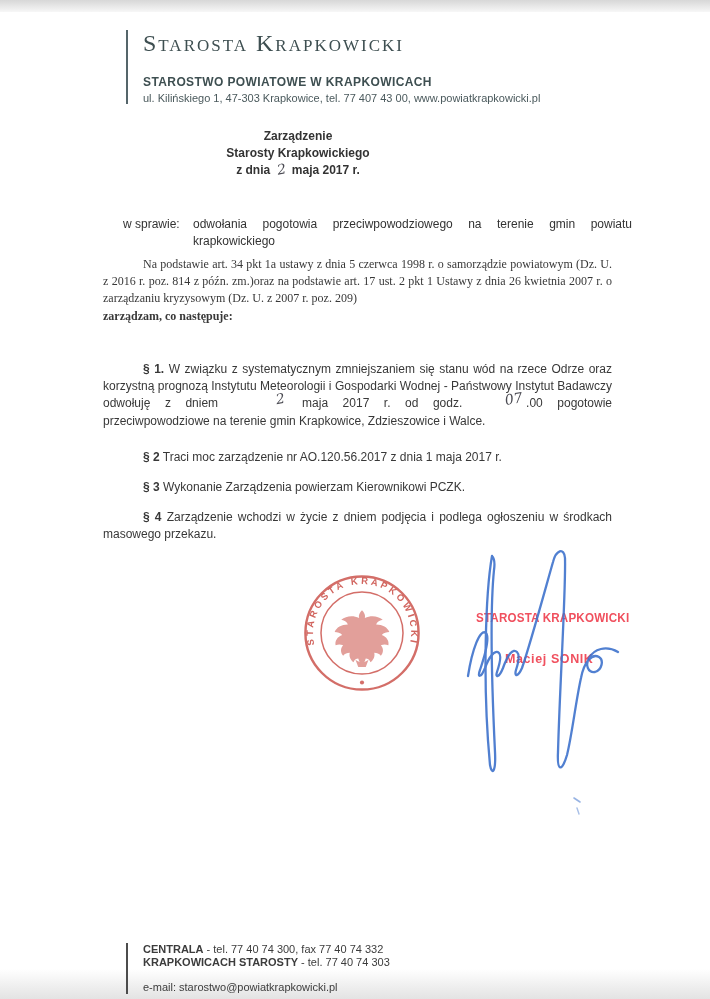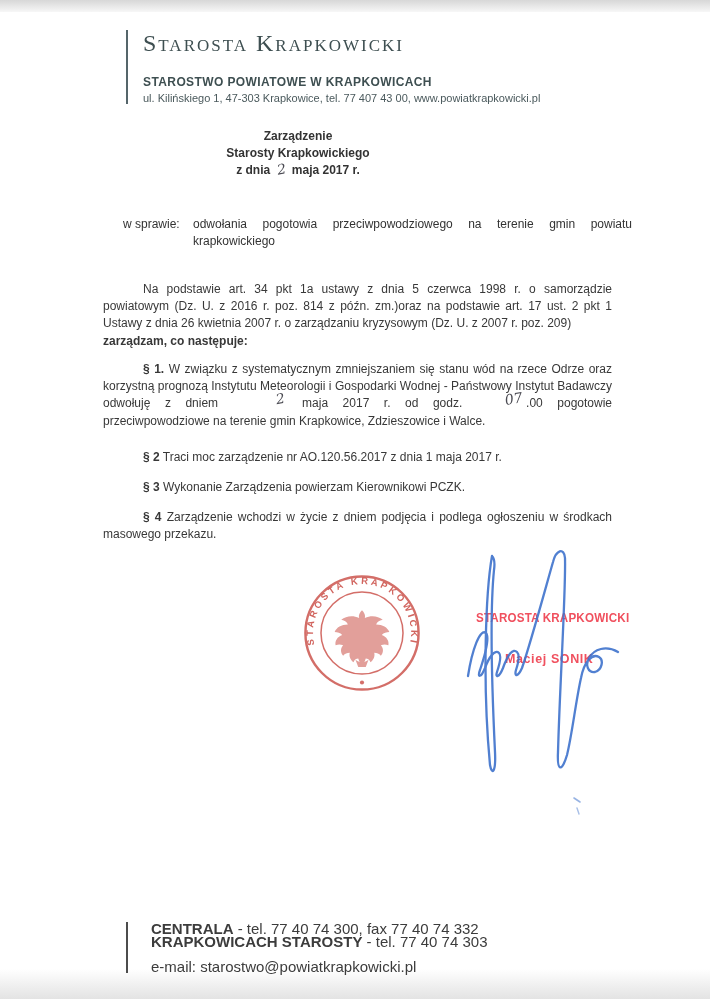--- a/index.html
+++ b/index.html
@@ -61,23 +61,23 @@
   .round-stamp { position:absolute; left:296px; top:567px; width:132px; height:132px; filter:blur(.3px); }
   .name-stamp {
     position:absolute; left:476px; top:611px; width:160px;
     color:#f0505e; font-weight:bold; filter:blur(.2px);
   }
   .name-line1 { font-size:12.5px; letter-spacing:.2px; white-space:nowrap; transform:scaleX(.93); transform-origin:left; }
   .name-line2 { margin-top:27px; margin-left:29px; font-size:12.5px; letter-spacing:.6px; white-space:nowrap; }
   .signature { position:absolute; left:450px; top:545px; width:185px; height:275px; }
   
   .footer {
-    position:absolute; left:126px; top:922px; width:400px;
-    border-left:2px solid #4c4c4c; padding-left:23px;
-    font-size:15px; color:#3c3c3c; line-height:13px;
+    position:absolute; left:126px; top:943px; width:400px;
+    border-left:2px solid #4c4c4c; padding-left:15px;
+    font-size:11px; color:#3c3c3c; line-height:13px;
   }
   .footer-email { margin-top:12px; }
 </style>
 </head>
 <body>
 
 <div class="page">
   <div class="band-top"></div>
   <div class="band-bottom"></div>
 
@@ -91,21 +91,21 @@
     <div>Zarządzenie</div>
     <div>Starosty Krapkowickiego</div>
     <div><span>z dnia</span> <span class="hw">2</span> <span>maja 2017 r.</span></div>
   </div>
 
   <div class="subject">
     <div class="subject-label">w sprawie:</div>
     <div class="subject-text">odwołania pogotowia przeciwpowodziowego na terenie gmin powiatu krapkowickiego</div>
   </div>
 
-  <p class="para" style="top:281px;">
+  <p class="para" style="top:256px;font-family:Liberation Serif, serif;">
     <span>Na podstawie art. 34 pkt 1a ustawy z dnia 5 czerwca 1998 r. o samorządzie powiatowym (Dz. U. z 2016 r. poz. 814 z późn. zm.)oraz na podstawie art. 17 ust. 2 pkt 1 Ustawy z dnia 26 kwietnia 2007 r. o zarządzaniu kryzysowym (Dz. U. z 2007 r. poz. 209)</span>
     <span class="b block">zarządzam, co następuje:</span>
   </p>
 
   <p class="para" style="top:361px;">
     <span class="b">§ 1.</span>
     <span>W związku z systematycznym zmniejszaniem się stanu wód na rzece Odrze oraz korzystną prognozą Instytutu Meteorologii i Gospodarki Wodnej  - Państwowy Instytut Badawczy  odwołuję z dniem</span>
     <span class="hw">2</span>
     <span>maja 2017 r. od godz.</span><span class="hw">07</span><span>.00 pogotowie przeciwpowodziowe na terenie gmin Krapkowice, Zdzieszowice i Walce.</span>
   </p>

